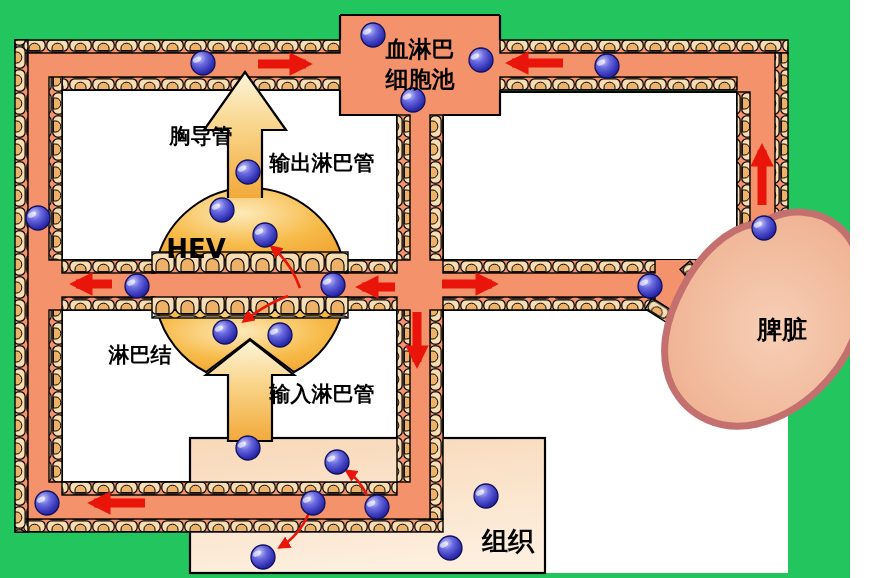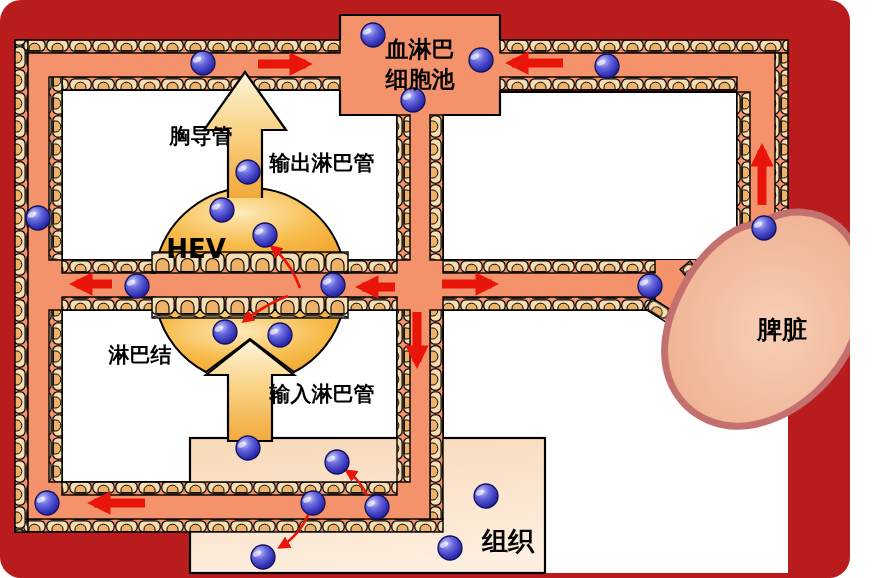--- a/index.html
+++ b/index.html
@@ -1,17 +1,17 @@
 <!DOCTYPE html>
 <html><head>
 <meta charset="utf-8">
 <style>
   html,body{margin:0;padding:0;background:#fff;}
-  .stage{position:relative;width:850px;height:578px;background:#b91c1c;overflow:hidden;
-         font-family:"DejaVu Sans","Liberation Sans",sans-serif;border-radius:21px;}
+  .stage{position:relative;width:850px;height:578px;background:#22c55e;overflow:hidden;
+         font-family:"DejaVu Sans","Liberation Sans",sans-serif;}
   svg text{font-family:"DejaVu Sans","Liberation Sans",sans-serif;font-weight:bold;fill:#000;}
 </style>
 </head>
 <body>
 
 <div class="stage">
 <svg width="874" height="578" viewBox="0 0 874 578" xmlns="http://www.w3.org/2000/svg">
   <defs>
     <pattern id="cells" width="23" height="13" patternUnits="userSpaceOnUse">
       <rect x="0.8" y="0.8" width="21.4" height="11.4" rx="5" ry="5" fill="#f7ddb2" stroke="#000" stroke-width="1.2"></rect>

